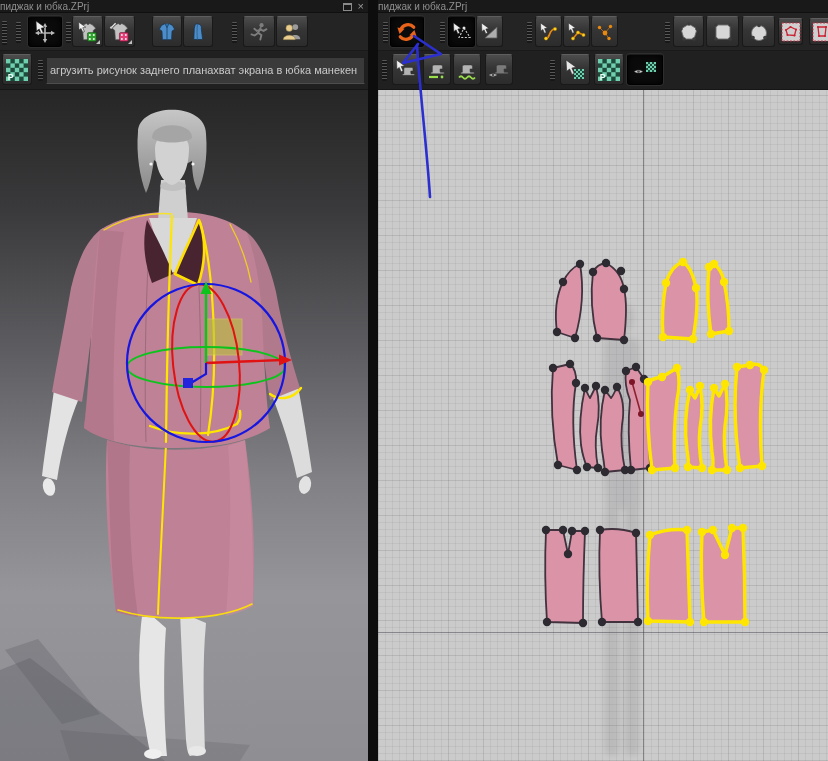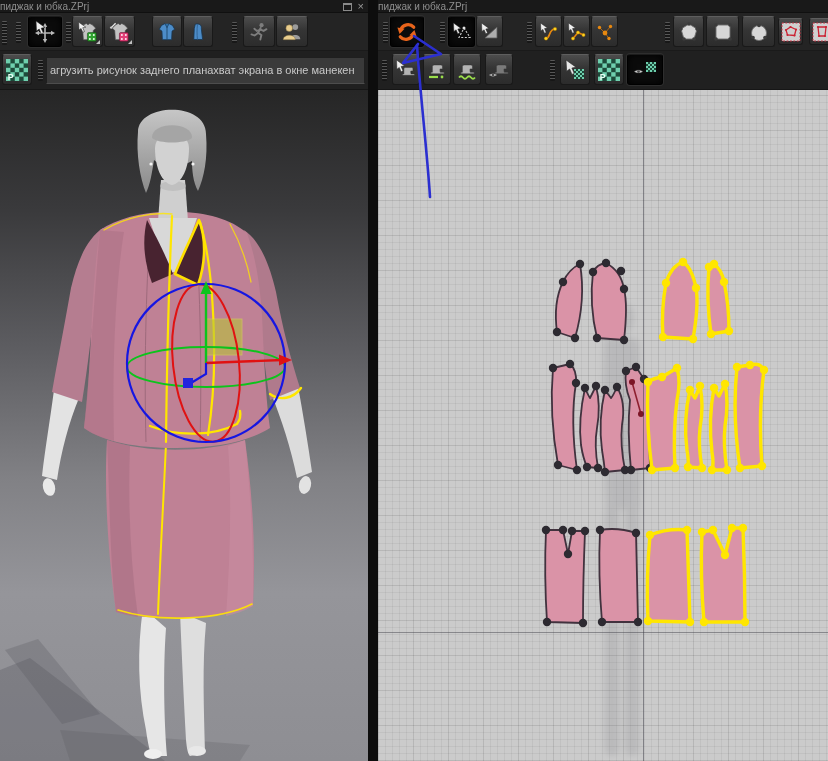--- a/index.html
+++ b/index.html
@@ -179,21 +179,21 @@
     </div>
 
     <div class="row2">
       <div class="btn" style="left:2px;width:30px">
         <svg width="22" height="22" viewBox="0 0 20 20">
           <use href="#sym-checker"></use>
           <text x="1.5" y="19" font-size="8" font-weight="bold" fill="#eafff5" font-family="Liberation Sans, sans-serif">P</text>
         </svg>
       </div>
       <span class="grip" style="left:38px"></span>
-      <div class="info-field">агрузить рисунок заднего планахват экрана в окне манекен</div>
+      <div class="info-field">агрузить рисунок заднего планахват экрана в юбка манекен</div>
     </div>
 
     <div class="viewport" id="vp3d">
       <svg width="368" height="671" viewBox="0 0 368 671">
         <defs>
           <linearGradient id="bg3d" x1="0" y1="0" x2="0" y2="1">
             <stop offset="0" stop-color="#262626"></stop>
               <stop offset=".18" stop-color="#3a3a3c"></stop>
             <stop offset=".38" stop-color="#5c5c60"></stop>
               <stop offset=".58" stop-color="#818185"></stop>

